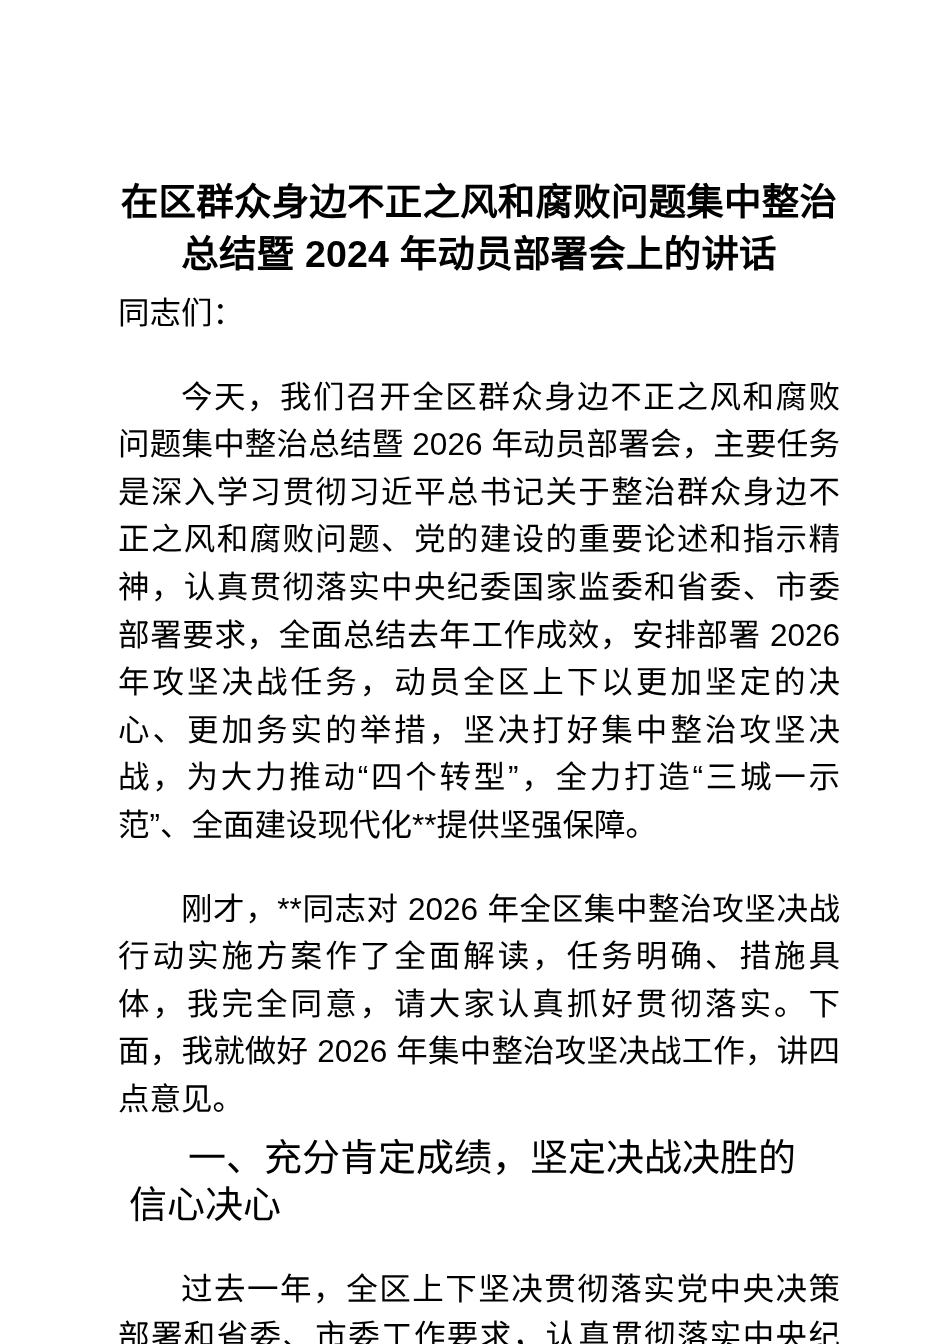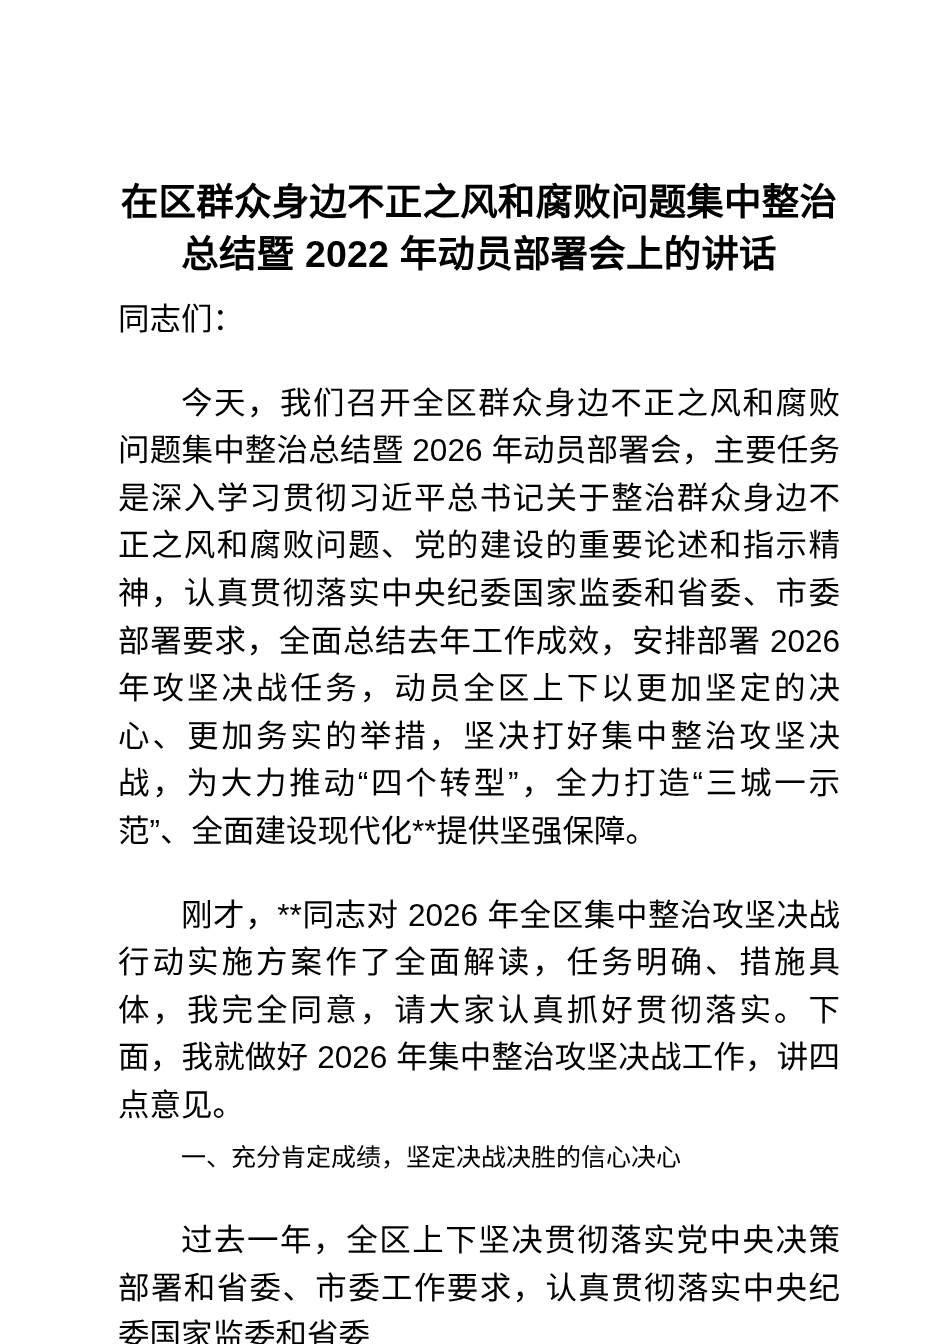--- a/index.html
+++ b/index.html
@@ -57,47 +57,46 @@
     letter-spacing: 0px;
   }
 
   .para.first-line-indent {
     text-indent: 63px;
     margin-top: 36px;
   }
 
   .para.no-indent {
     text-indent: 0;
-    margin-top: 6px;
   }
 
   
   .section-heading {
-    margin: 4px;
+    margin: 11px;
     padding: 0;
-    font-size: 25px;
+    font-size: 38px;
     font-weight: normal;
     line-height: 47.6px;
     text-indent: 59px;
     text-align: left;
     word-break: break-all;
   }
 
   .gap-salutation { height: 10px; }
 
   
   .page-tail { height: 190px; }
 </style>
 </head>
 <body>
 
 <div class="page">
   <div class="content">
 
-    <h1 class="doc-title">在区群众身边不正之风和腐败问题集中整治总结暨 2022 年动员部署会上的讲话</h1>
+    <h1 class="doc-title">在区群众身边不正之风和腐败问题集中整治总结暨 2024 年动员部署会上的讲话</h1>
 
     <div class="gap-salutation"></div>
 
     <p class="para no-indent">同志们：</p>
 
     <p class="para first-line-indent">今天，我们召开全区群众身边不正之风和腐败问题集中整治总结暨 2026 年动员部署会，主要任务是深入学习贯彻习近平总书记关于整治群众身边不正之风和腐败问题、党的建设的重要论述和指示精神，认真贯彻落实中央纪委国家监委和省委、市委部署要求，全面总结去年工作成效，安排部署 2026 年攻坚决战任务，动员全区上下以更加坚定的决心、更加务实的举措，坚决打好集中整治攻坚决战，为大力推动“四个转型”，全力打造“三城一示范”、全面建设现代化**提供坚强保障。</p>
 
     <p class="para first-line-indent">刚才，**同志对 2026 年全区集中整治攻坚决战行动实施方案作了全面解读，任务明确、措施具体，我完全同意，请大家认真抓好贯彻落实。下面，我就做好 2026 年集中整治攻坚决战工作，讲四点意见。</p>
 
     <p class="section-heading">一、充分肯定成绩，坚定决战决胜的信心决心</p>

